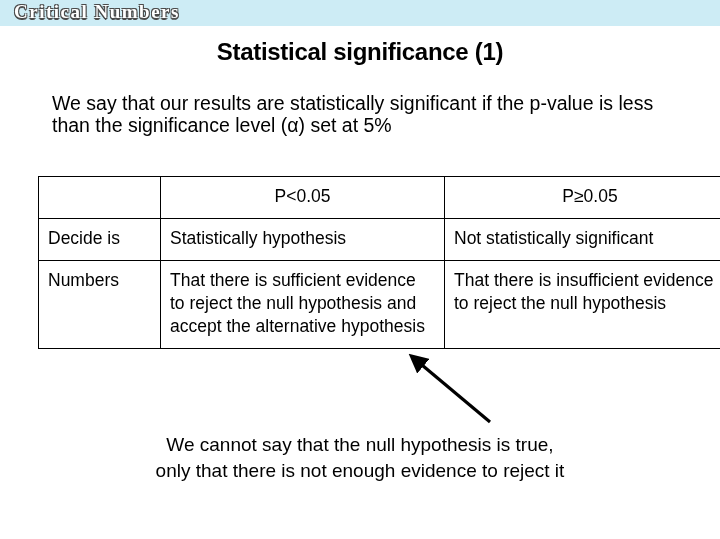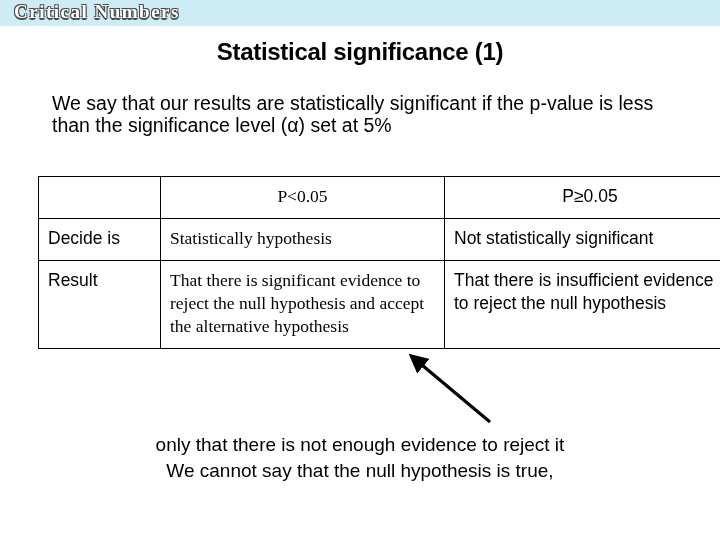--- a/index.html
+++ b/index.html
@@ -78,21 +78,21 @@
     table-layout: fixed;
   }
   table.sig-table td {
     border: 1px solid #000000;
     vertical-align: top;
     padding: 8px 9px 10px 9px;
     font-size: 17.5px;
     line-height: 23px;
   }
   td.col-label { width: 103px; }
-  td.col-a { width: 265px; font-family: Liberation Serif, serif; }
+  td.col-a { width: 265px; }
   td.col-b { width: 272px; }
 
   td.hdr {
     text-align: center;
     padding-top: 12px;
     padding-bottom: 16px;
   }
   td.blank {
     border-left: none;
     border-top: none;
@@ -140,33 +140,33 @@
         <td class="col-label blank"></td>
         <td class="col-a hdr">P&lt;0.05</td>
         <td class="col-b hdr">P≥0.05</td>
       </tr>
       <tr>
         <td class="col-label">Decide is</td>
         <td class="col-a">Statistically hypothesis</td>
         <td class="col-b">Not statistically significant</td>
       </tr>
       <tr>
-        <td class="col-label">Result</td>
-        <td class="col-a">That there is significant evidence to reject the null hypothesis and accept the alternative hypothesis</td>
+        <td class="col-label">Numbers</td>
+        <td class="col-a">That there is sufficient evidence to reject the null hypothesis and accept the alternative hypothesis</td>
         <td class="col-b">That there is insufficient evidence to reject the null hypothesis</td>
       </tr>
     </tbody>
   </table>
 </div>
 
 <svg class="arrow-svg" width="110" height="80" viewBox="0 0 110 80">
   <defs>
     <marker id="arrowhead" markerWidth="6" markerHeight="6" refX="3" refY="3" orient="auto">
       <path d="M0,0 L6,3 L0,6 z" fill="#000000"></path>
     </marker>
   </defs>
   <line x1="92" y1="72" x2="18" y2="10" stroke="#000000" stroke-width="3.2" marker-end="url(#arrowhead)"></line>
 </svg>
 
 <div class="caption">
+  <div>We cannot say that the null hypothesis is true,</div>
   <div>only that there is not enough evidence to reject it</div>
-  <div>We cannot say that the null hypothesis is true,</div>
 </div>
 
 </body></html>

